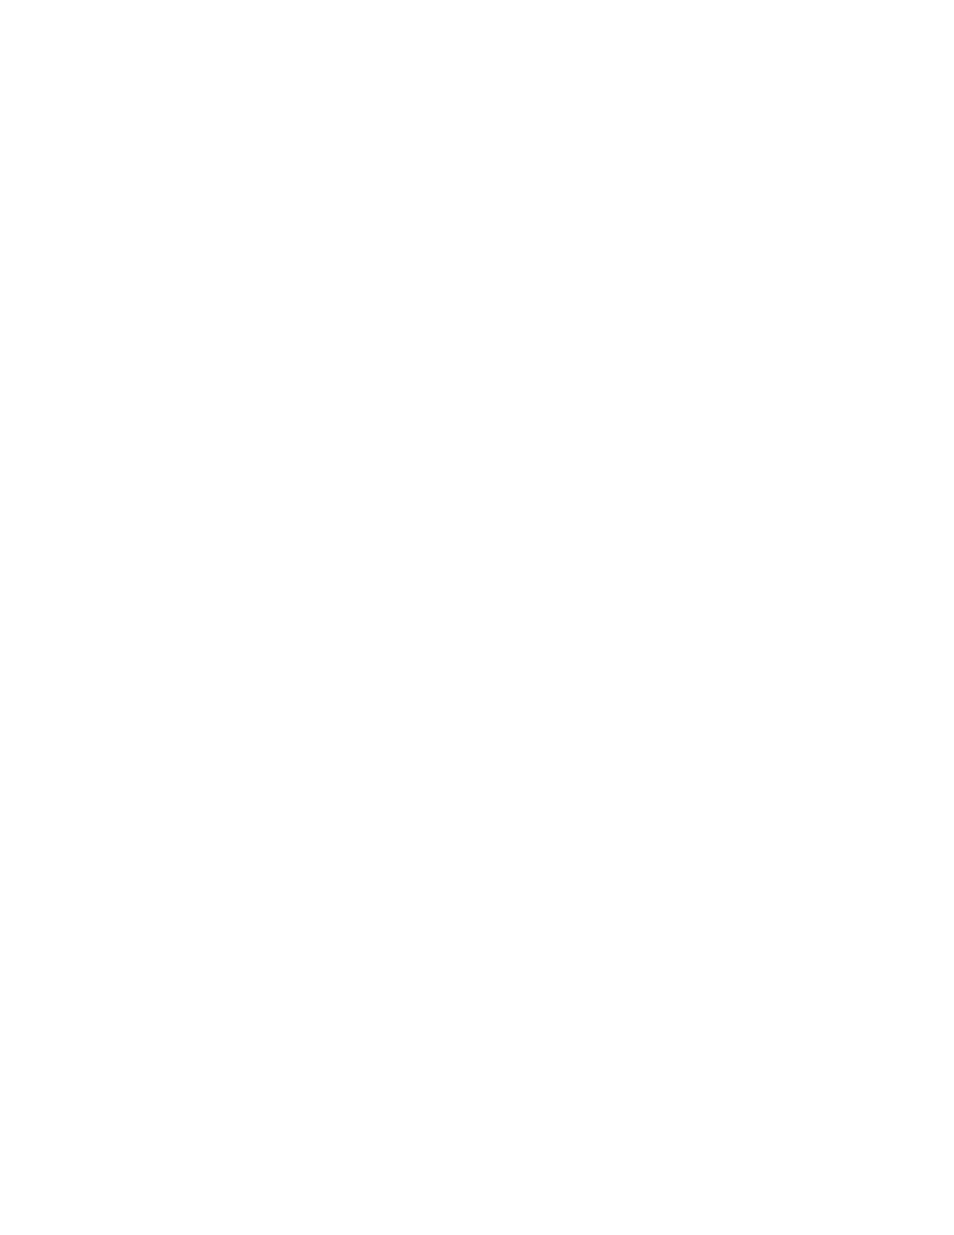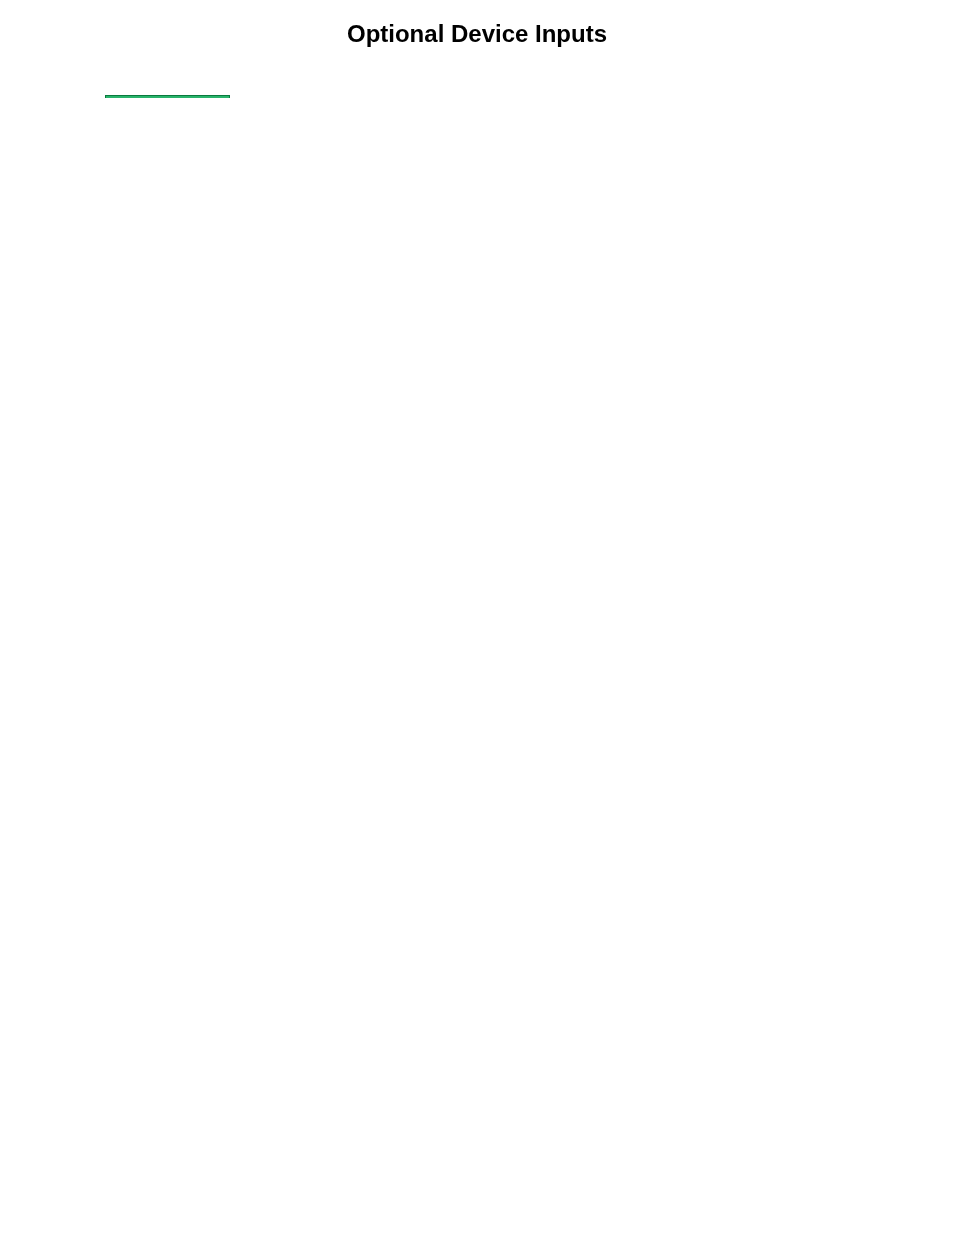--- a/index.html
+++ b/index.html
@@ -193,21 +193,20 @@
     text-align: center;
     font-size: 15px;
     font-family: "Times New Roman", serif;
   }
 </style>
 </head>
 <body>
 
 <div class="page">
 
-  <div class="title">Optional Device Inputs</div>
 
   <div class="pcb-col">
     <div class="pcb-header">
       <span style="font-style:italic;letter-spacing:1px;">▟▙▟▙</span><br>
       <span>835/8</span>
     </div>
     <div id="pcb-blocks">
         <div class="block" style="position: absolute; top: 50px; left: 0px; width: 170px; height: 93px;">
           <div class="screw-col">
             <div class="screw"></div>

